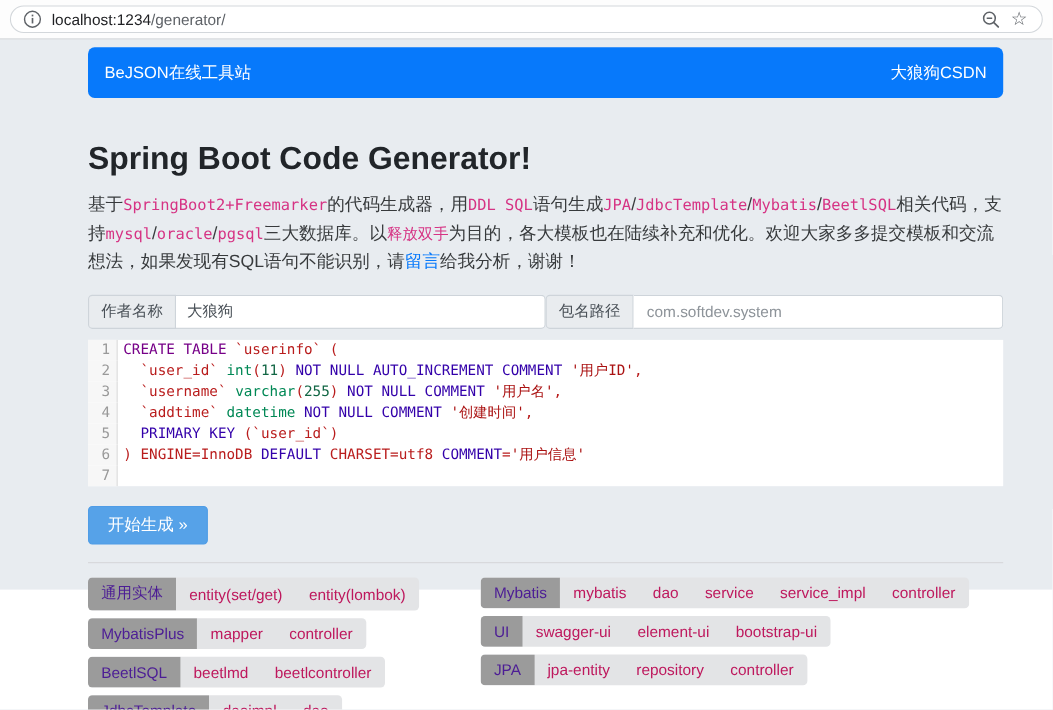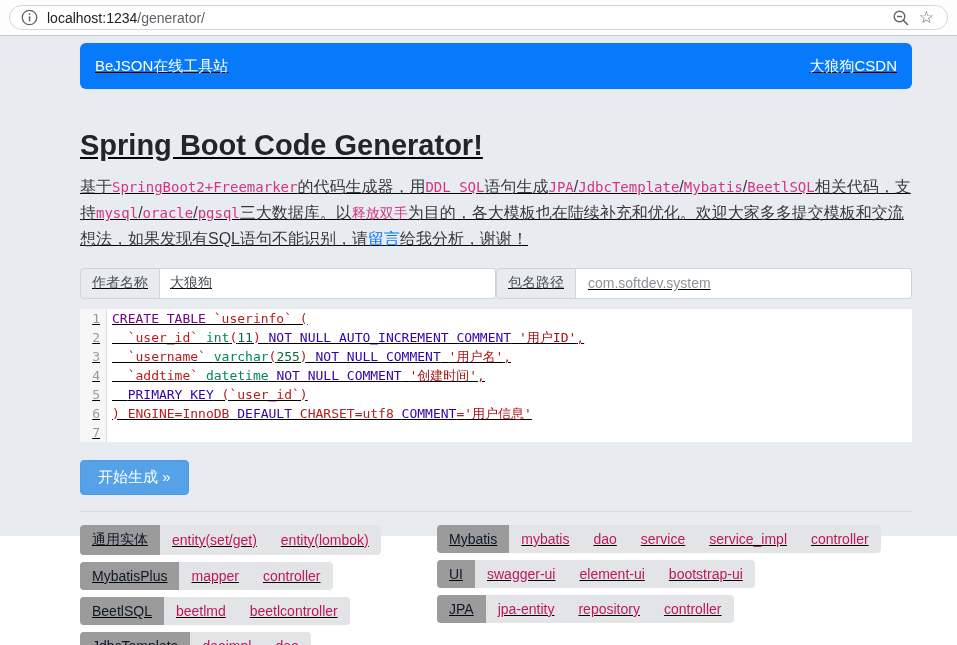--- a/index.html
+++ b/index.html
@@ -35,21 +35,20 @@
   .url-path { color: #5f6368; }
   .ob-spacer { flex: 1; }
   .ob-icon { display: flex; align-items: center; color: #5f6368; cursor: pointer; }
   .star-glyph { font-size: 17px; line-height: 1; color: #5f6368; }
 
   
   .page {
     height: 500px;
     background: #e8ecf0;
     padding-top: 7px;
-    text-decoration: underline;
   }
   .container { width: 832px; margin-left: 80px; }
 
   .site-header {
     height: 46px;
     background: #0779fb;
     border-radius: 6px;
     display: flex;
     align-items: center;
     justify-content: space-between;
@@ -150,21 +149,21 @@
     display: flex;
     width: max-content;
     border-radius: 4px;
     overflow: hidden;
     margin-bottom: 7px;
     background: #e3e4e6;
     font-size: 14px;
   }
   .tg-label {
     background: #9b9b9b;
-    color: #0f172a;
+    color: #4c1d95;
     padding: 6px 12px;
     display: flex; align-items: center;
   }
   .tg-item {
     padding: 6px 12px;
     color: #be185d;
     cursor: pointer;
     display: flex; align-items: center;
   }
 </style>

